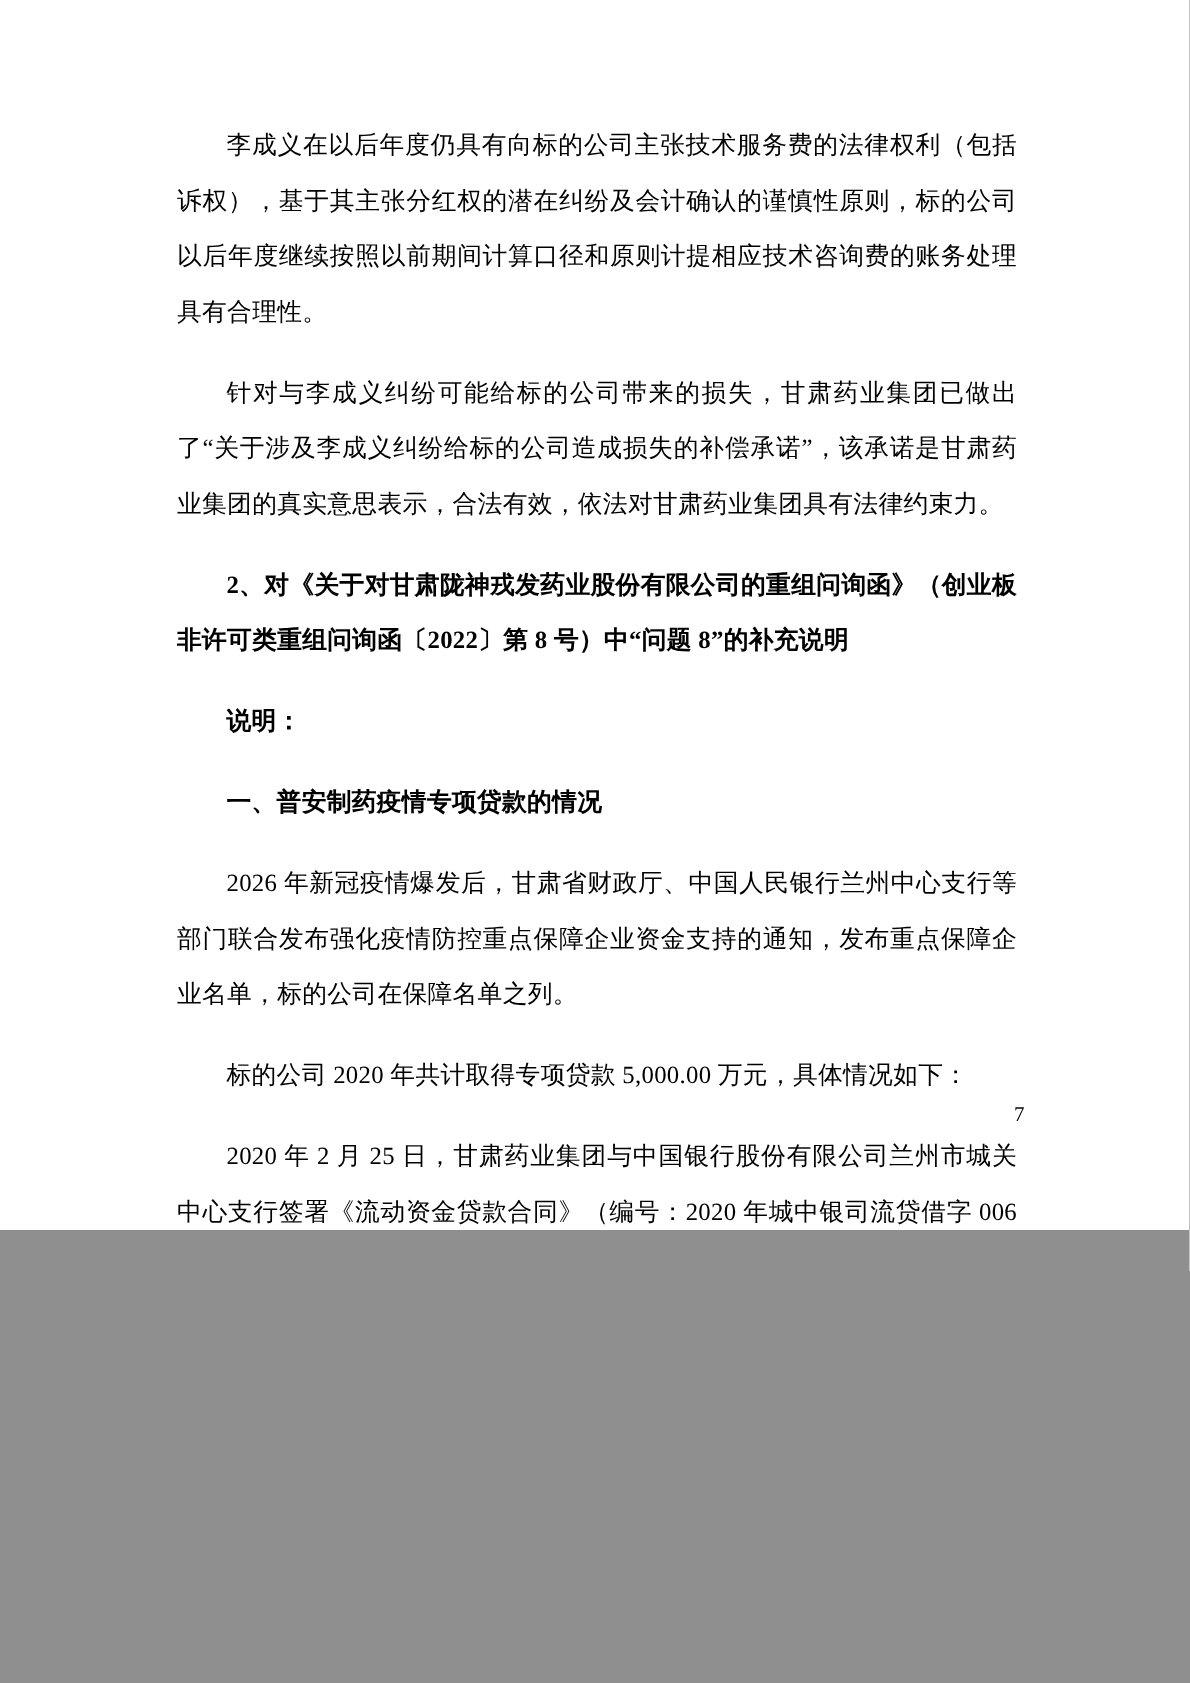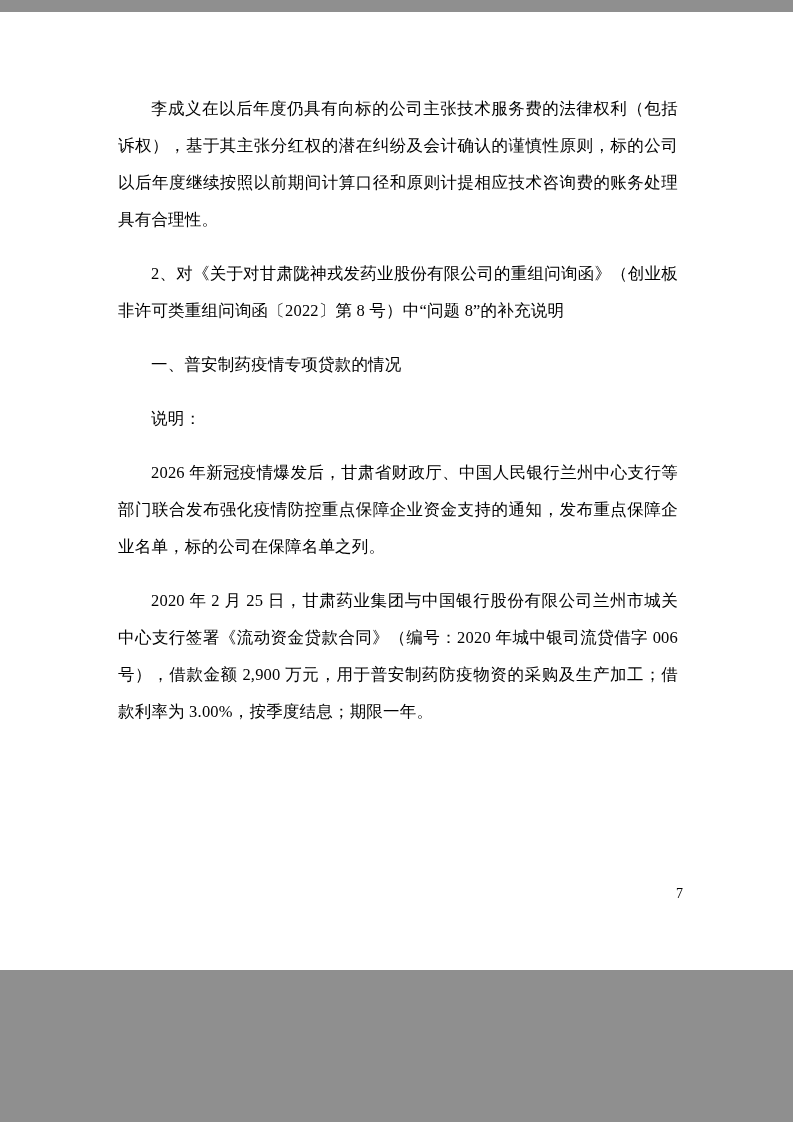--- a/index.html
+++ b/index.html
@@ -6,23 +6,23 @@
     margin: 0;
     padding: 0;
     background: #8f8f8f;
   }
   body {
     font-family: "Liberation Serif", "DejaVu Serif", serif;
   }
   .page {
     position: relative;
     width: 793px;
-    height: 958px;
+    height: 820px;
     background: #ffffff;
-    margin: 12px auto;
+    margin: 0 auto;
     overflow: hidden;
     box-sizing: border-box;
   }
   .content {
     position: absolute;
     left: 118px;
     top: 78px;
     width: 560px;
   }
   p {
@@ -31,21 +31,21 @@
     line-height: 37px;
     color: #000000;
     text-align: justify;
     text-justify: inter-ideograph;
     letter-spacing: 0.2px;
   }
   p.indent {
     text-indent: 2em;
   }
   p.bold {
-    font-weight: normal;
+    font-weight: bold;
   }
   p.gap {
     margin-top: 17px;
   }
   .page-number {
     position: absolute;
     right: 110px;
     bottom: 68px;
     font-size: 14px;
     color: #000000;
@@ -53,30 +53,32 @@
   }
 </style>
 </head>
 <body>
 
 <div class="page">
   <div class="content">
 
     <p class="indent">李成义在以后年度仍具有向标的公司主张技术服务费的法律权利（包括诉权），基于其主张分红权的潜在纠纷及会计确认的谨慎性原则，标的公司以后年度继续按照以前期间计算口径和原则计提相应技术咨询费的账务处理具有合理性。</p>
 
+    <p class="indent gap">针对与李成义纠纷可能给标的公司带来的损失，甘肃药业集团已做出了“关于涉及李成义纠纷给标的公司造成损失的补偿承诺”，该承诺是甘肃药业集团的真实意思表示，合法有效，依法对甘肃药业集团具有法律约束力。</p>
 
     <p class="indent bold gap">2、对《关于对甘肃陇神戎发药业股份有限公司的重组问询函》（创业板非许可类重组问询函〔2022〕第 8 号）中“问题 8”的补充说明</p>
 
+    <p class="indent bold gap">说明：</p>
+
     <p class="indent bold gap">一、普安制药疫情专项贷款的情况</p>
-
-    <p class="indent bold gap">说明：</p>
 
     <p class="indent gap">2026 年新冠疫情爆发后，甘肃省财政厅、中国人民银行兰州中心支行等部门联合发布强化疫情防控重点保障企业资金支持的通知，发布重点保障企业名单，标的公司在保障名单之列。</p>
 
 
+    <p class="indent gap">标的公司 2020 年共计取得专项贷款 5,000.00 万元，具体情况如下：</p>
 
 
     <p class="indent gap">2020 年 2 月 25 日，甘肃药业集团与中国银行股份有限公司兰州市城关中心支行签署《流动资金贷款合同》（编号：2020 年城中银司流贷借字 006 号），借款金额 2,900 万元，用于普安制药防疫物资的采购及生产加工；借款利率为 3.00%，按季度结息；期限一年。</p>
 
   </div>
 
   <div class="page-number">7</div>
 </div>
 
 </body></html>

